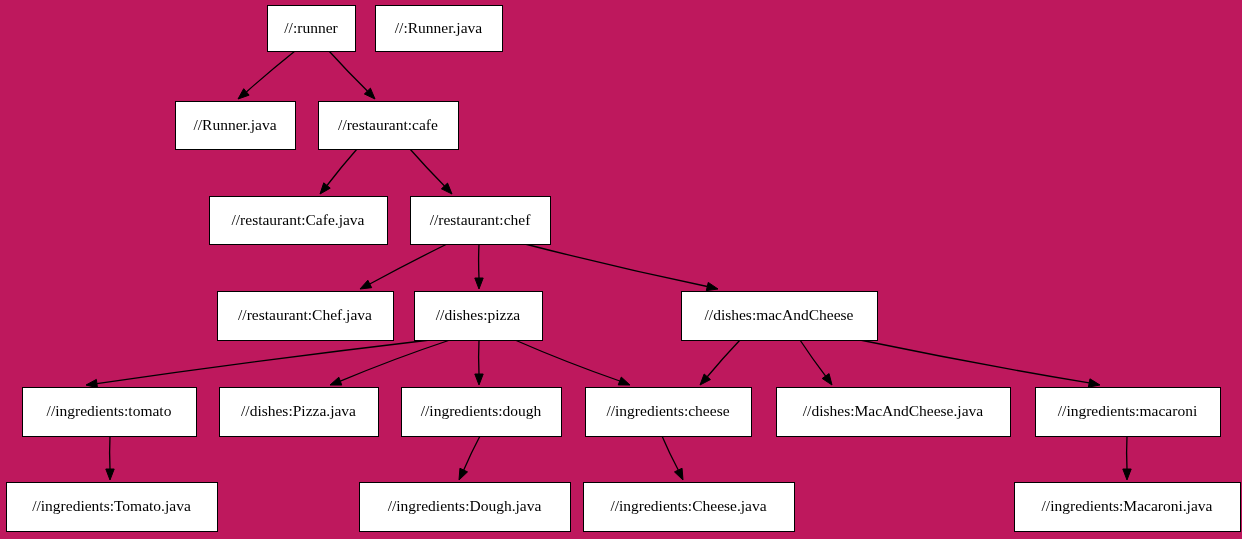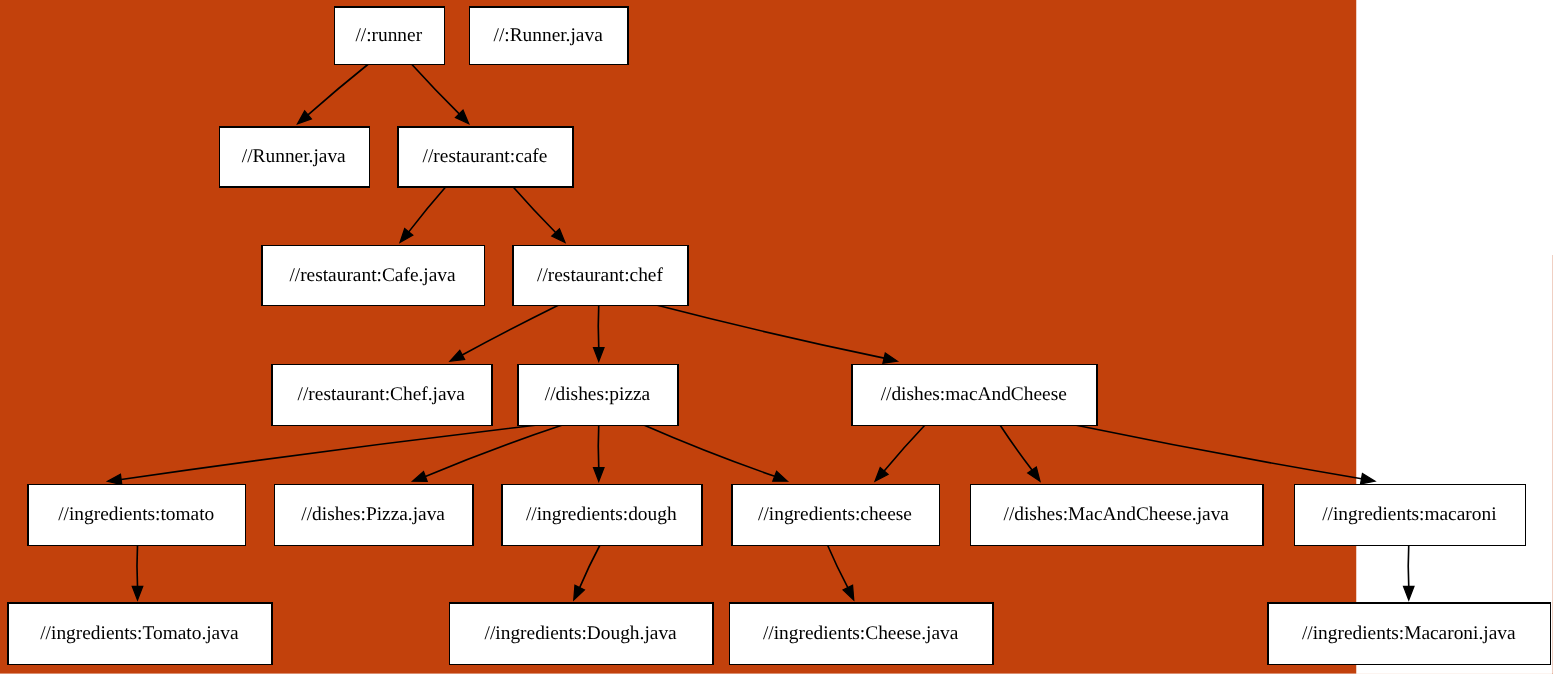--- a/index.html
+++ b/index.html
@@ -9,23 +9,23 @@
     background: #ffffff;
   }
   body {
     width: 1242px;
     height: 539px;
     overflow: hidden;
     font-family: "Liberation Serif", "DejaVu Serif", serif;
   }
   #graph-root {
     position: relative;
-    width: 1085px;
+    width: 1242px;
     height: 539px;
-    background: #c2410c;
+    background: #be185d;
   }
   svg#graph-svg {
     position: absolute;
     top: 0;
     left: 0;
     width: 1242px;
     height: 539px;
     display: block;
   }
   .graph-node rect {

